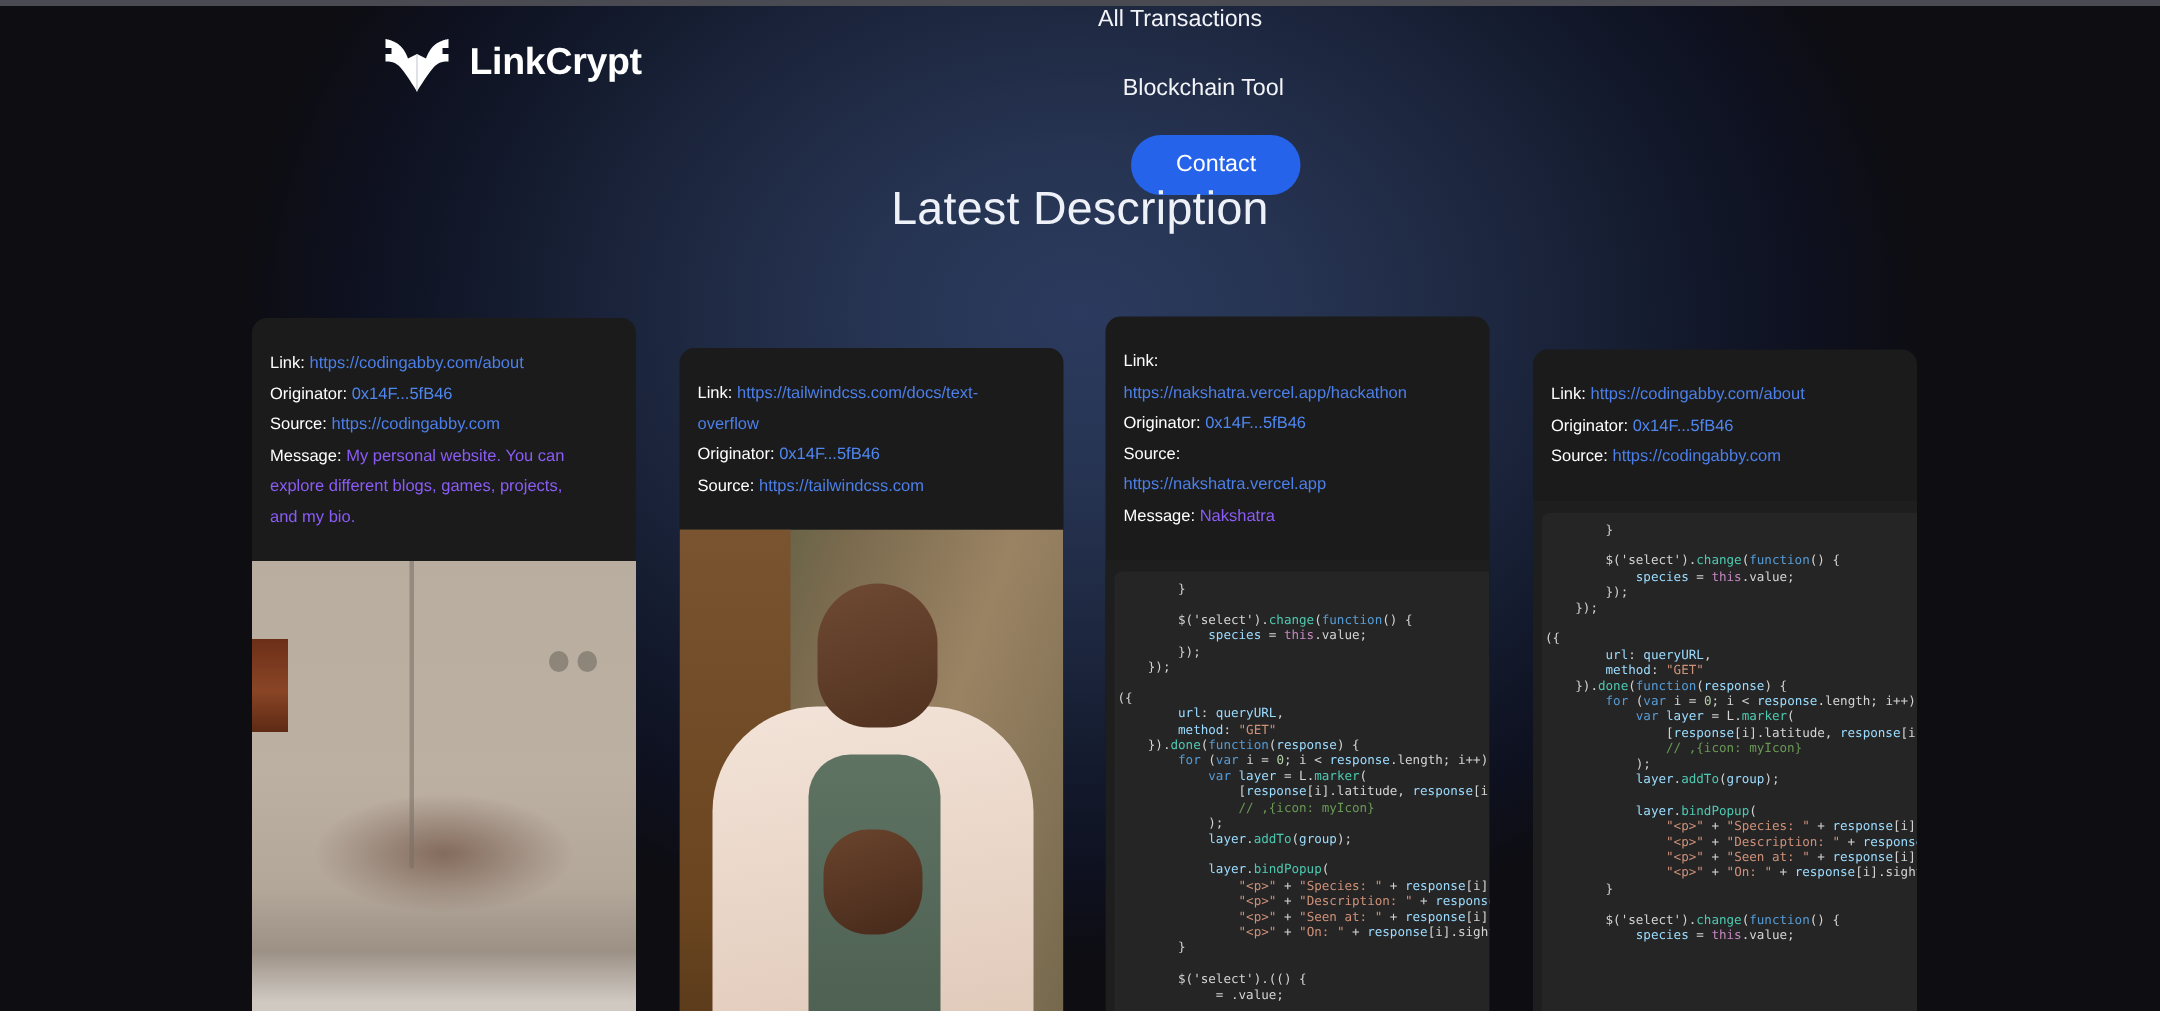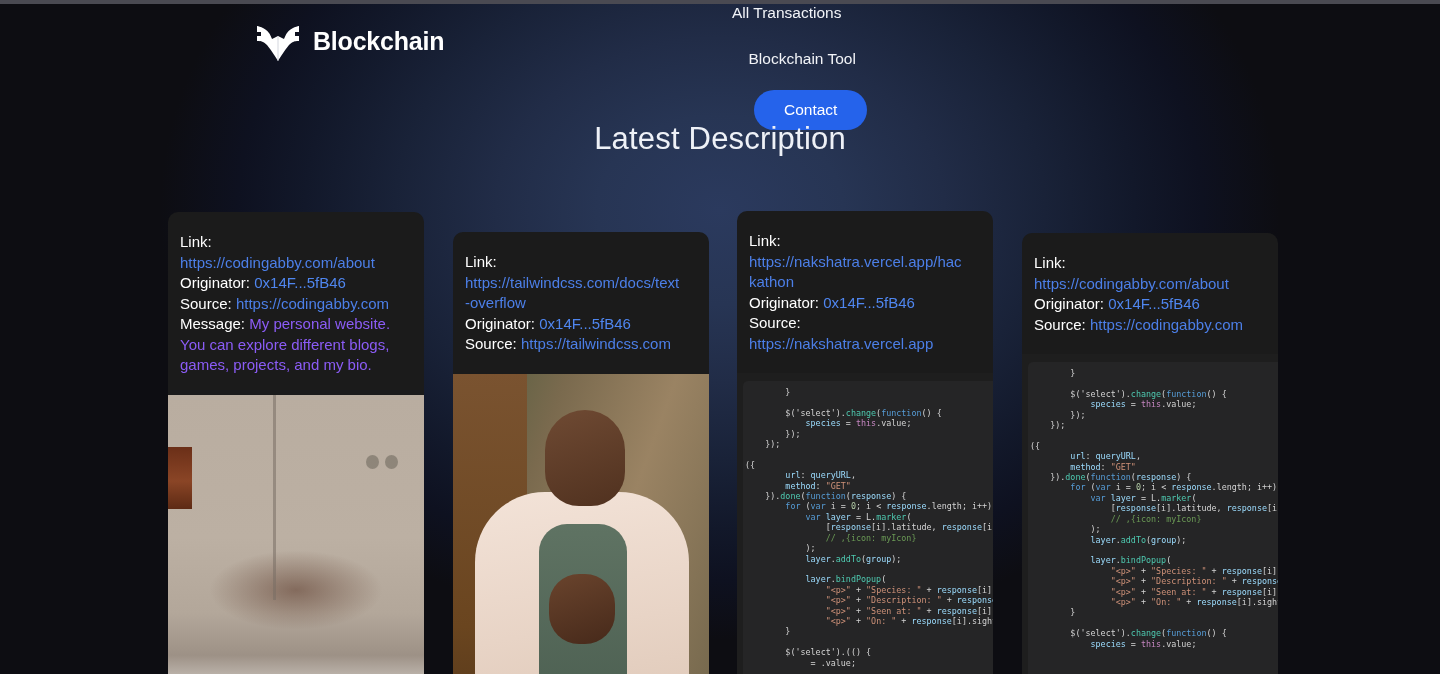--- a/index.html
+++ b/index.html
@@ -117,21 +117,21 @@
   .card {
     position: absolute;
     width: 256px;
     background: #1b1b1b;
     border-radius: 10px 10px 0 0;
     overflow: hidden;
     cursor: pointer;
   }
   .card .meta {
     padding: 20px 28px 0 12px;
-    font-size: 15px;
+    font-size: 11px;
     line-height: 20.5px;
     color: #ffffff;
   }
   .meta-row { display: block; }
   .label { color: #ffffff; }
   .link-val { color: #4c7fe8; word-break: break-word; }
   .addr-val { color: #4f86ef; }
   .msg-block { display: block; }
   .msg-val { color: #8b5cf6; }
 
@@ -229,21 +229,21 @@
   <div class="header">
 
     <div class="brand">
       <svg class="brand-mark" viewBox="0 0 46 42">
         <path d="M2 6 L2 12 L6 12 L6 16 L2 16 L2 21 C2 21 8 20 12 25 C17 31 23 41 23 41
                  C23 41 29 31 34 25 C38 20 44 21 44 21 L44 16 L40 16 L40 12 L44 12 L44 6
                  C44 6 36 7 32 13 C30 16 29 19 29 19 L23 16 L17 19 C17 19 16 16 14 13
                  C10 7 2 6 2 6 Z" fill="#ffffff"></path>
         <path d="M23 16 L23 41" stroke="#c9cdd6" stroke-width="0.8" fill="none"></path>
       </svg>
-      <span class="brand-name">Blockchain</span>
+      <span class="brand-name">LinkCrypt</span>
     </div>
 
     <nav class="nav">
       <a class="nav-link" href="#">Home</a>
       <a class="nav-link" href="#">All Transactions</a>
       <a class="nav-link" href="#">Blockchain Tool</a>
       <button class="nav-cta">Contact</button>
     </nav>
   </div>
 
@@ -312,20 +312,24 @@
         <span class="label">Link:</span><br>
         <span class="link-val">https://nakshatra.vercel.app/hackathon</span>
       </span>
       <span class="meta-row">
         <span class="label">Originator:</span>
         <span class="addr-val">0x14F...5fB46</span>
       </span>
       <span class="meta-row">
         <span class="label">Source:</span><br>
         <span class="link-val">https://nakshatra.vercel.app</span>
+      </span>
+      <span class="msg-block">
+        <span class="label">Message:</span>
+        <span class="msg-val">Nakshatra</span>
       </span>
     </div>
     <div class="media" style="margin-top:19px;">
       <div class="media-code">
         <div class="frame">
           <pre class="code-shift-a">        }
 
         $('select').<span class="fn">change</span>(<span class="k">function</span>() {
             <span class="vr">species</span> = <span class="th">this</span>.value;
         });

